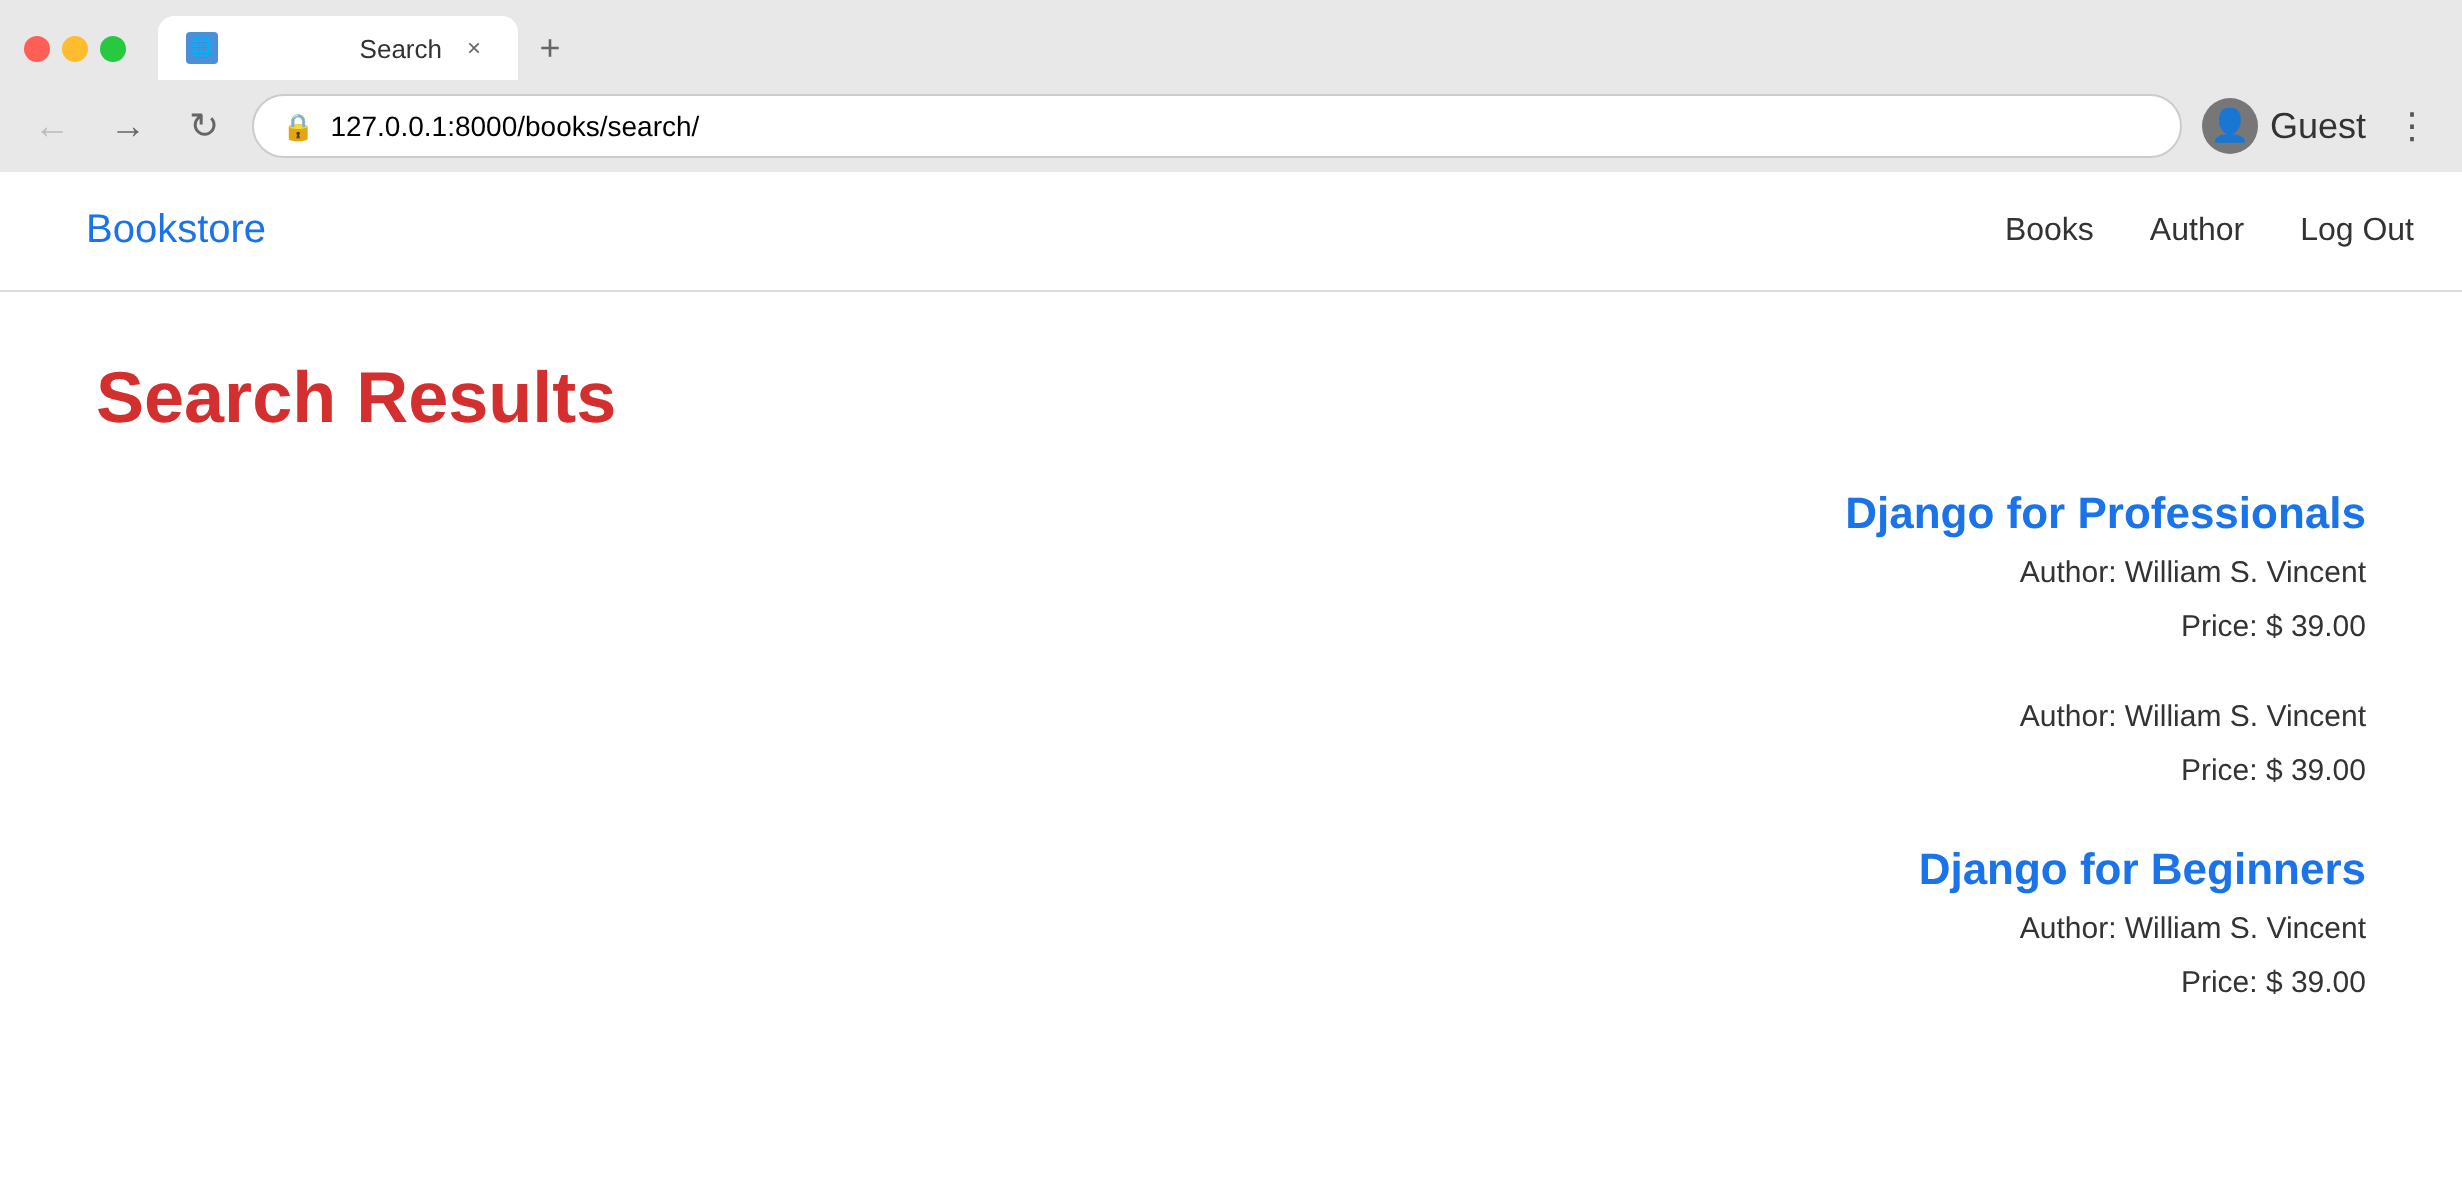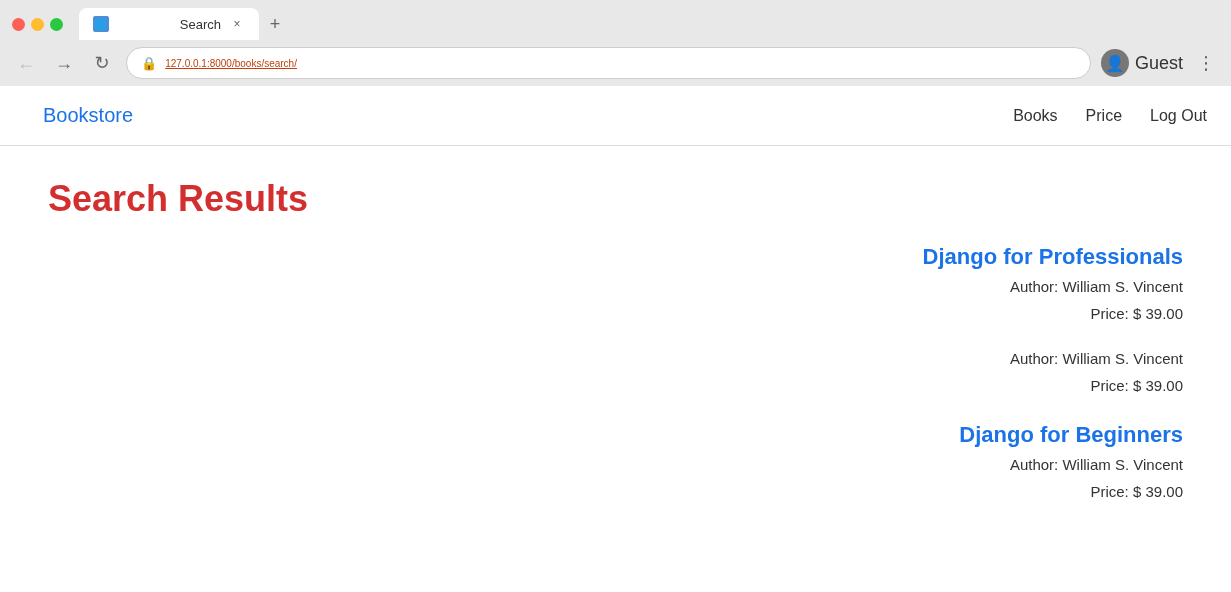--- a/index.html
+++ b/index.html
@@ -129,24 +129,23 @@
       display: flex;
       align-items: center;
       gap: 8px;
       height: 32px;
     }
     .address-secure-icon {
       color: #666;
       font-size: 13px;
     }
     .address-text {
-      font-size: 10px;
-      color: #c2410c;
+      font-size: 14px;
+      color: #000000;
       flex: 1;
-      text-decoration: underline;
     }
     .profile-area {
       display: flex;
       align-items: center;
       gap: 6px;
       cursor: pointer;
     }
     .profile-icon {
       width: 28px;
       height: 28px;
@@ -268,21 +267,21 @@
     </div>
     <button class="menu-btn">⋮</button>
   </div>
 </div>
 
 <div class="page-wrapper">
   <nav class="navbar">
     <a class="navbar-brand">Bookstore</a>
     <div class="navbar-links">
       <a class="nav-link">Books</a>
-      <a class="nav-link">Price</a>
+      <a class="nav-link">Author</a>
       <a class="nav-link">Log Out</a>
     </div>
   </nav>
 
   <div class="main-content">
     <h1 class="page-heading">Search Results</h1>
 
     <div class="book-item">
       <a class="book-title">Django for Professionals</a>
       <p class="book-author">Author: William S. Vincent</p>

